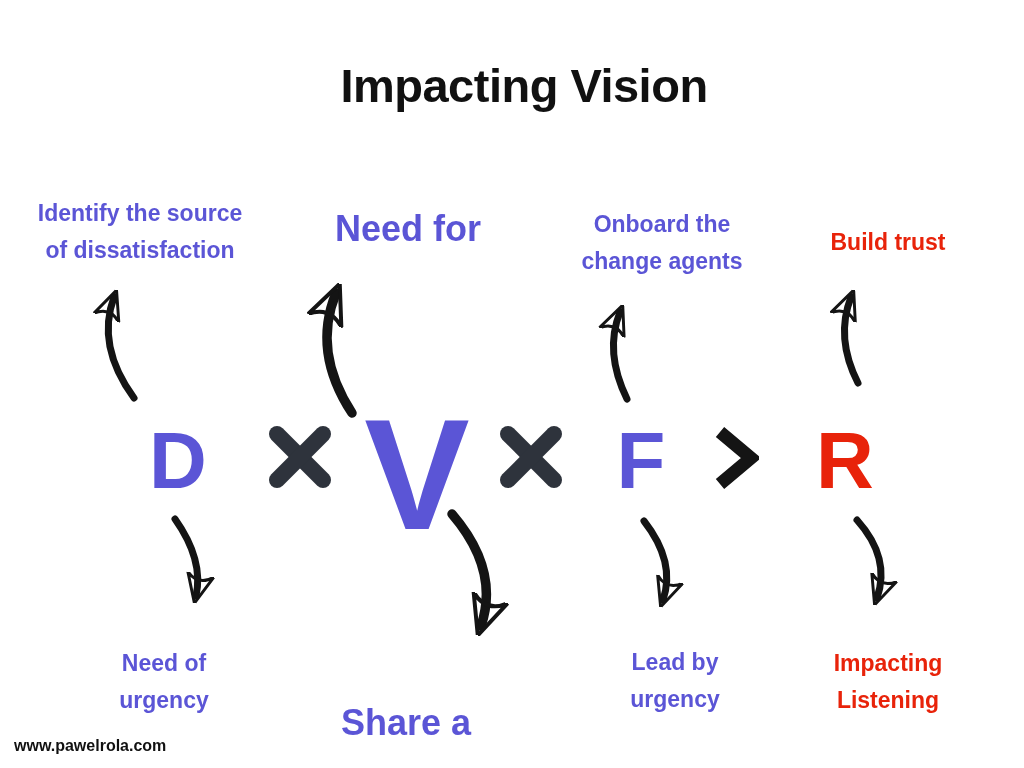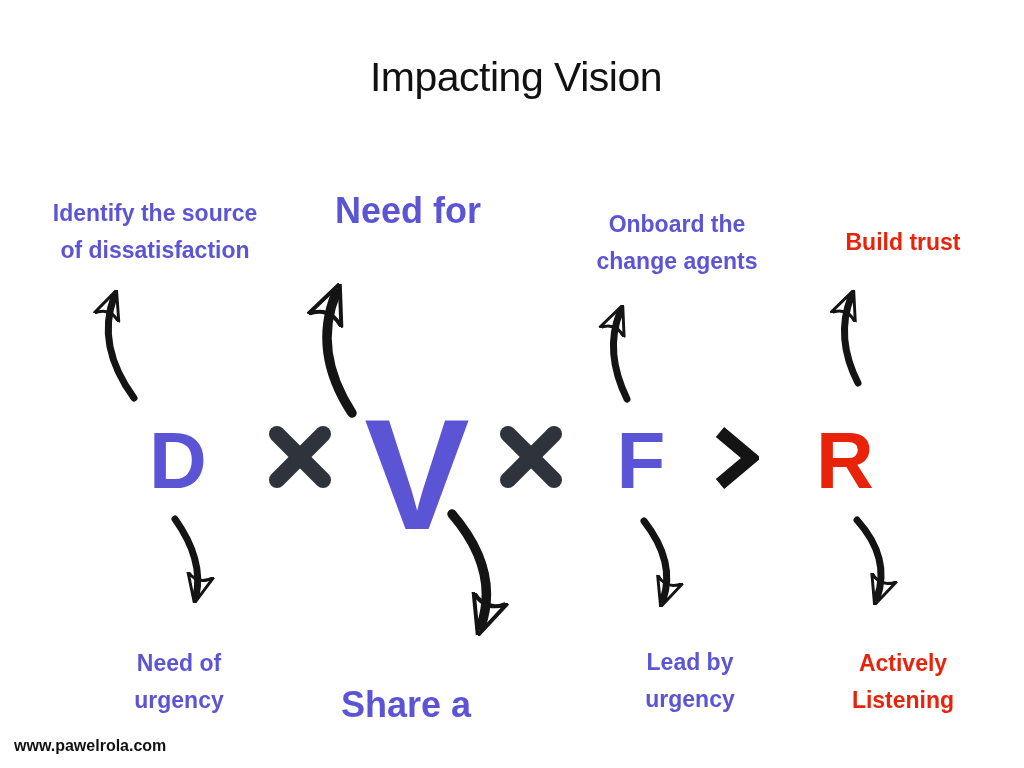--- a/index.html
+++ b/index.html
@@ -8,41 +8,41 @@
     width: 1024px;
     height: 768px;
     background: var(--background, #ffffff);
     font-family: "Liberation Sans", sans-serif;
     overflow: hidden;
   }
   .title {
     position: absolute;
     left: 50%; top: 73px;
     transform: translate(-50%, -50%);
-    margin: 4px;
-    font-size: 41px;
-    font-weight: 400;
+    margin: 12px;
+    font-size: 47px;
+    font-weight: 700;
     letter-spacing: -0.5px;
     color: var(--title, #111);
     white-space: nowrap;
   }
   .arrows { position: absolute; left: 0; top: 0; }
   .arrows path { fill: none; stroke: var(--ink, #141414); stroke-linecap: round; }
   .arrows .w7 { stroke-width: 7; }
   .arrows .w9 { stroke-width: 9.5; }
   .arrowhead { fill: var(--ink, #141414); }
   .label {
     position: absolute;
     transform: translate(-50%, -50%);
     text-align: center;
     font-weight: 700;
     white-space: nowrap;
   }
-  .small { font-size: 23px; line-height: 1.6; margin-left: 15px; }
-  .big   { font-size: 36px; line-height: 1.58; }
+  .small { font-size: 23px; line-height: 1.6; }
+  .big   { font-size: 36px; line-height: 1.58; margin-top: 18px; }
   .purple { color: var(--purple, #5b55d6); }
   .red    { color: var(--red, #e8230a); }
   .letter {
     position: absolute;
     transform: translate(-50%, -50%);
     font-weight: 700;
     line-height: 1;
     white-space: nowrap;
   }
   .op { position: absolute; transform: translate(-50%, -50%); }
@@ -133,19 +133,19 @@
     <div>urgency</div>
   </div>
   <div class="label purple big" style="left:406px; top:705px">
     <div>Share a</div>
   </div>
   <div class="label purple small" style="left:675px; top:681px">
     <div>Lead by</div>
     <div>urgency</div>
   </div>
   <div class="label red small" style="left:888px; top:682px">
-    <div>Actively</div>
+    <div>Impacting</div>
     <div>Listening</div>
   </div>
 
   <div class="watermark">www.pawelrola.com</div>
 
 </div>
 
 </body></html>

